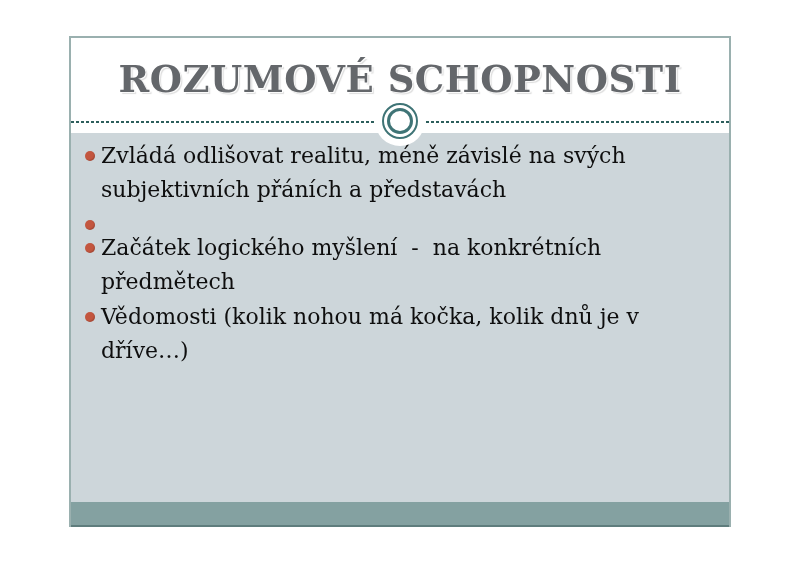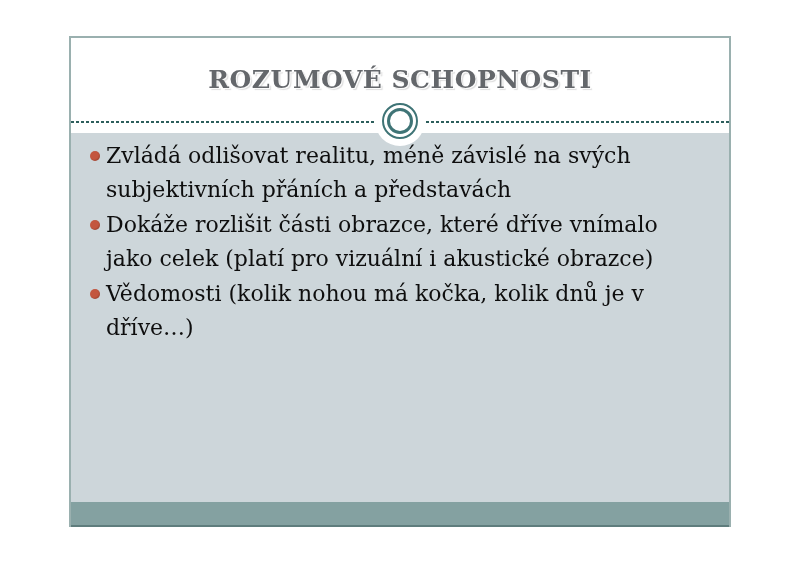--- a/index.html
+++ b/index.html
@@ -32,21 +32,21 @@
     top: 0; left: 0; right: 0;
     height: 82px;
     display: flex;
     align-items: center;
     justify-content: center;
     background: #ffffff;
     z-index: 1;
   }
   .slide-title {
     margin: 4px;
-    font-size: 25px;
+    font-size: 37px;
     font-weight: bold;
     letter-spacing: 0.5px;
     color: #64676b;
     text-shadow: 1px 1px 0 rgba(255,255,255,0.85), 2px 2px 1px rgba(120,120,120,0.25);
     white-space: nowrap;
   }
   
   .dash-line {
     position: absolute;
     top: 83px; left: 0; right: 0;
@@ -85,21 +85,21 @@
     border-radius: 50%;
     background: #ffffff;
   }
   
   .content {
     position: absolute;
     top: 95px; left: 0; right: 0;
     height: 369px;
     background: #cdd6da;
     box-sizing: border-box;
-    padding: 6px 18px 0 19px;
+    padding: 6px 18px 0 14px;
     z-index: 0;
   }
   .bullet-item {
     display: flex;
     align-items: flex-start;
     margin-bottom: 1px;
   }
   .dot {
     flex: none;
     width: 10px;
@@ -143,22 +143,25 @@
     </div>
 
     <div class="content">
       <div class="bullet-item">
         <span class="dot"></span>
         <span class="bullet-text">Zvládá odlišovat realitu, méně závislé na svých
 subjektivních přáních a představách</span>
       </div>
       <div class="bullet-item">
         <span class="dot"></span>
-        <span class="bullet-text">Dokáže rozlišit části obrazce, které dříve vnímalo
-jako celek (platí pro vizuální i akustické obrazce)</span>
+      </div>
+      <div class="bullet-item">
+        <span class="dot"></span>
+        <span class="bullet-text">Začátek logického myšlení  -  na konkrétních
+předmětech</span>
       </div>
       <div class="bullet-item">
         <span class="dot"></span>
         <span class="bullet-text">Vědomosti (kolik nohou má kočka, kolik dnů je v
 dříve…)</span>
       </div>
     </div>
 
     <div class="bottom-bar"></div>
 

